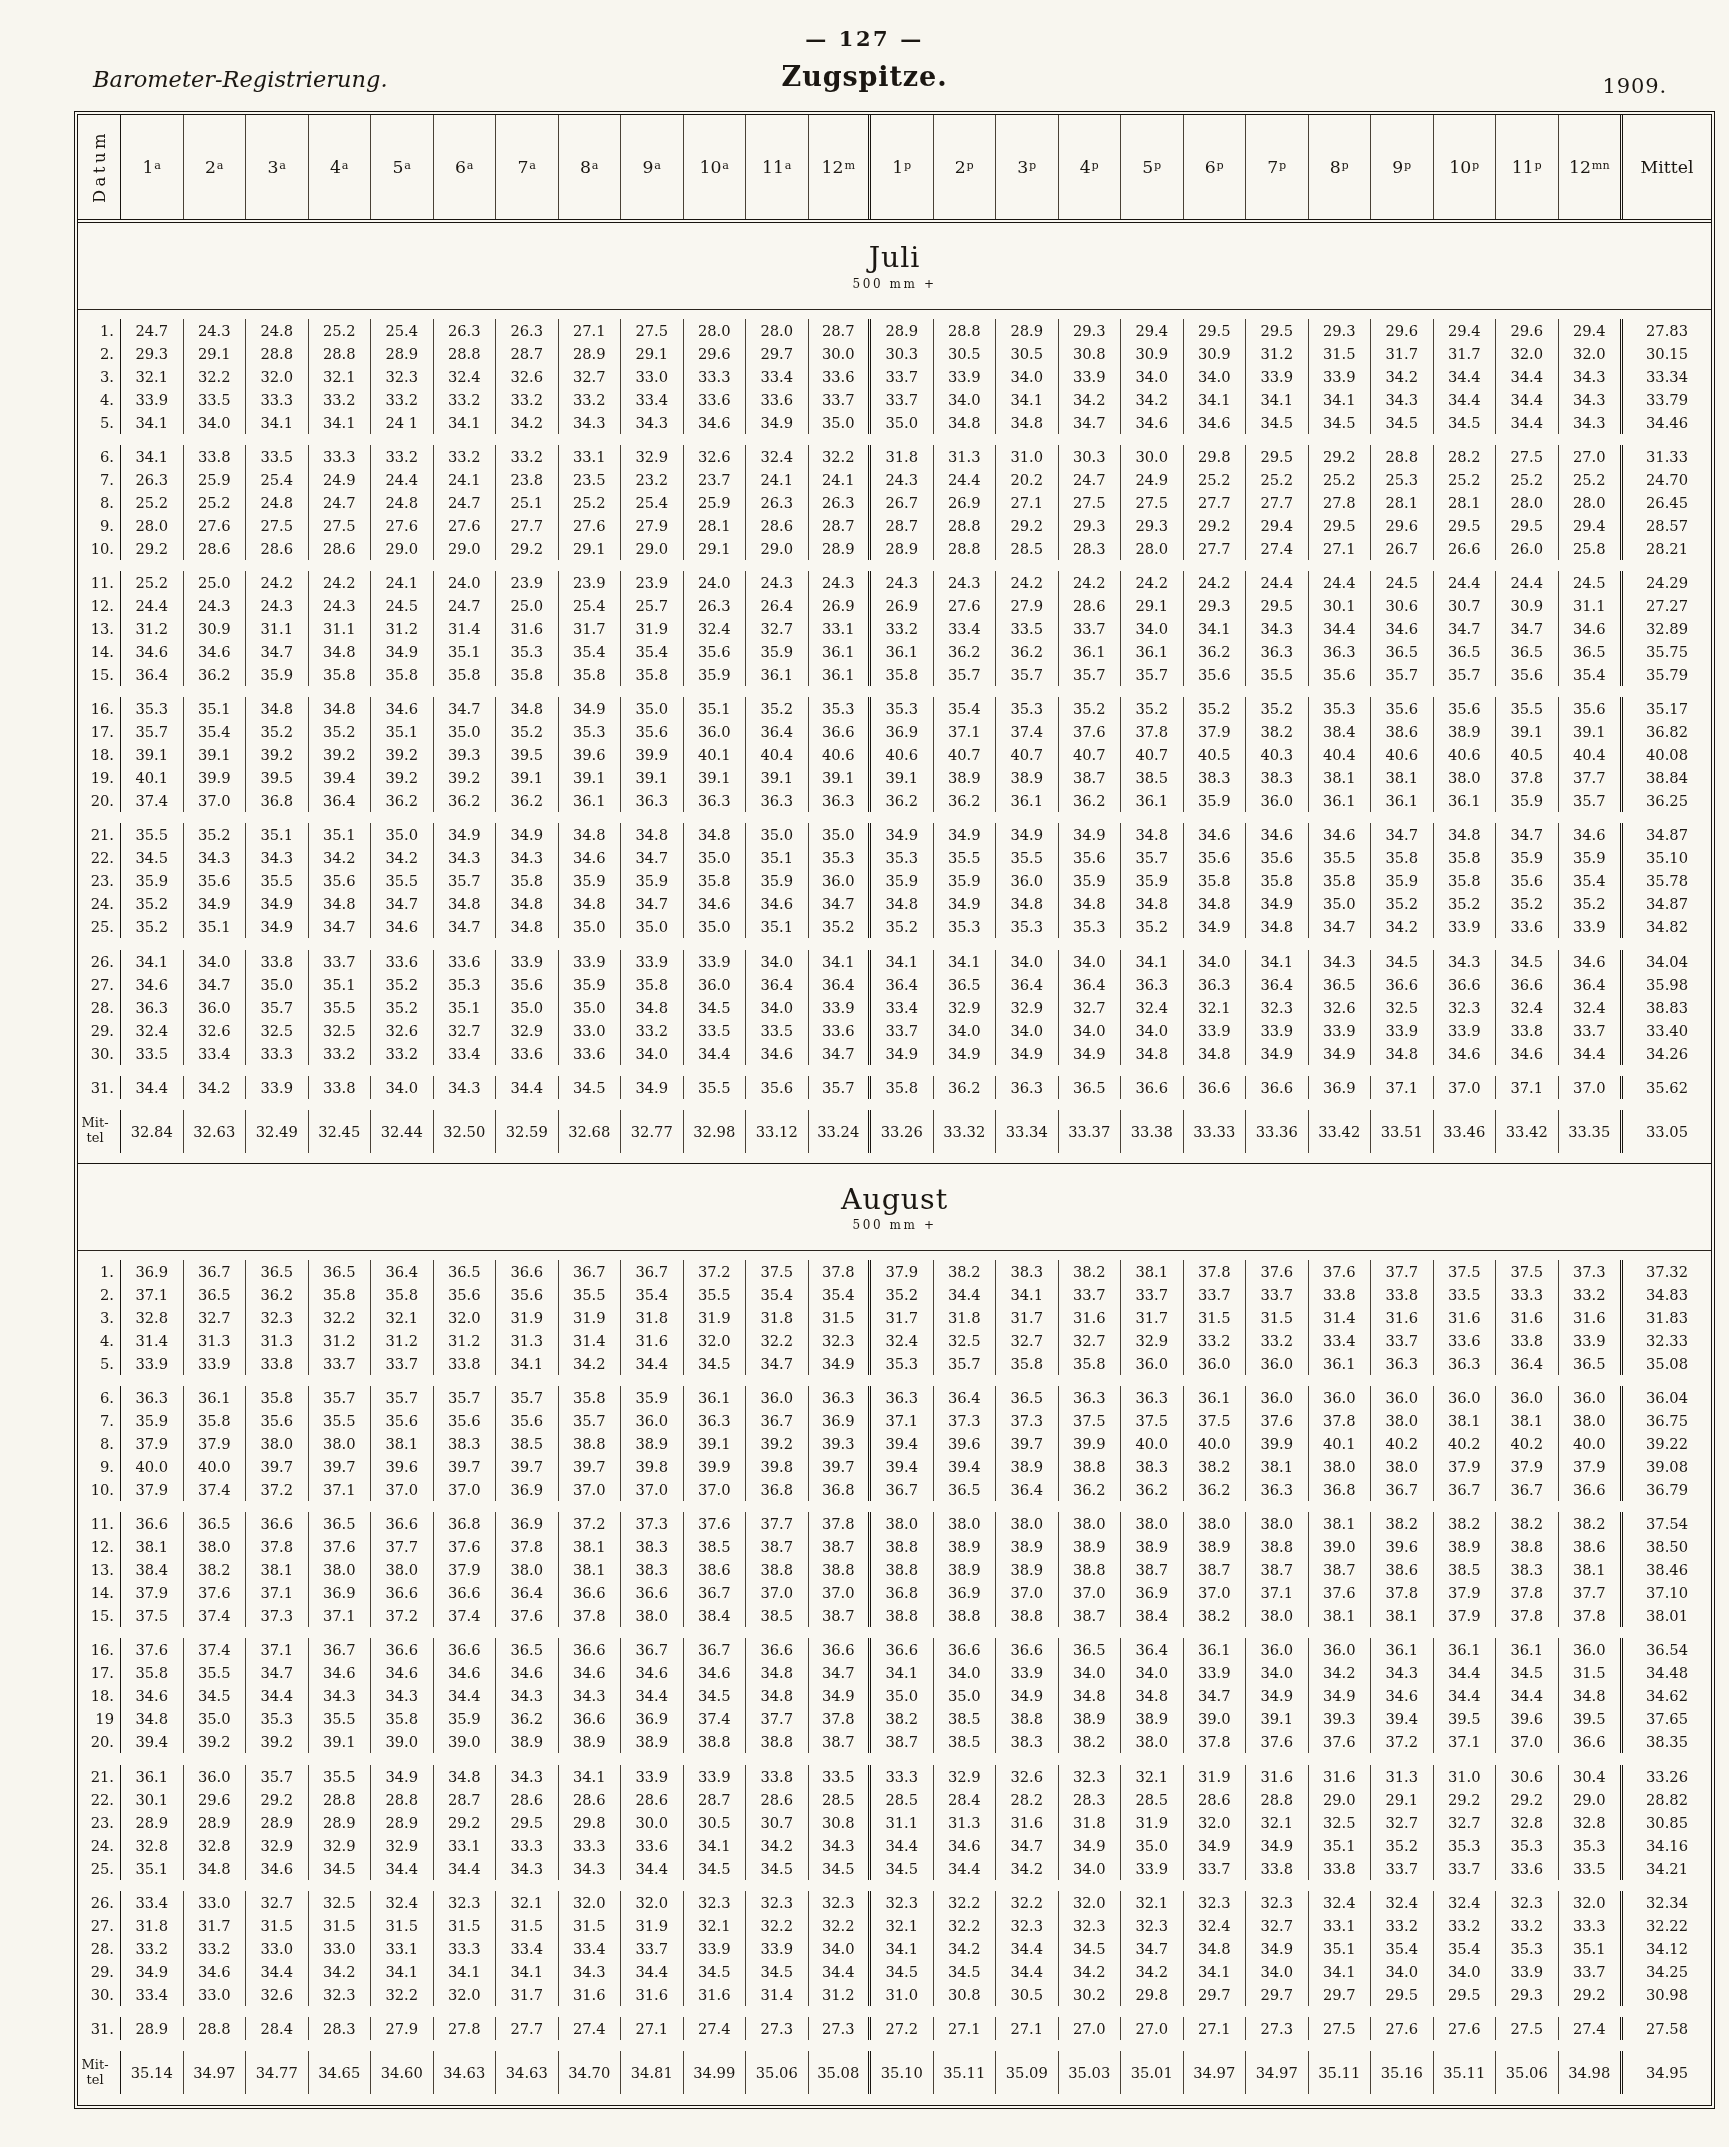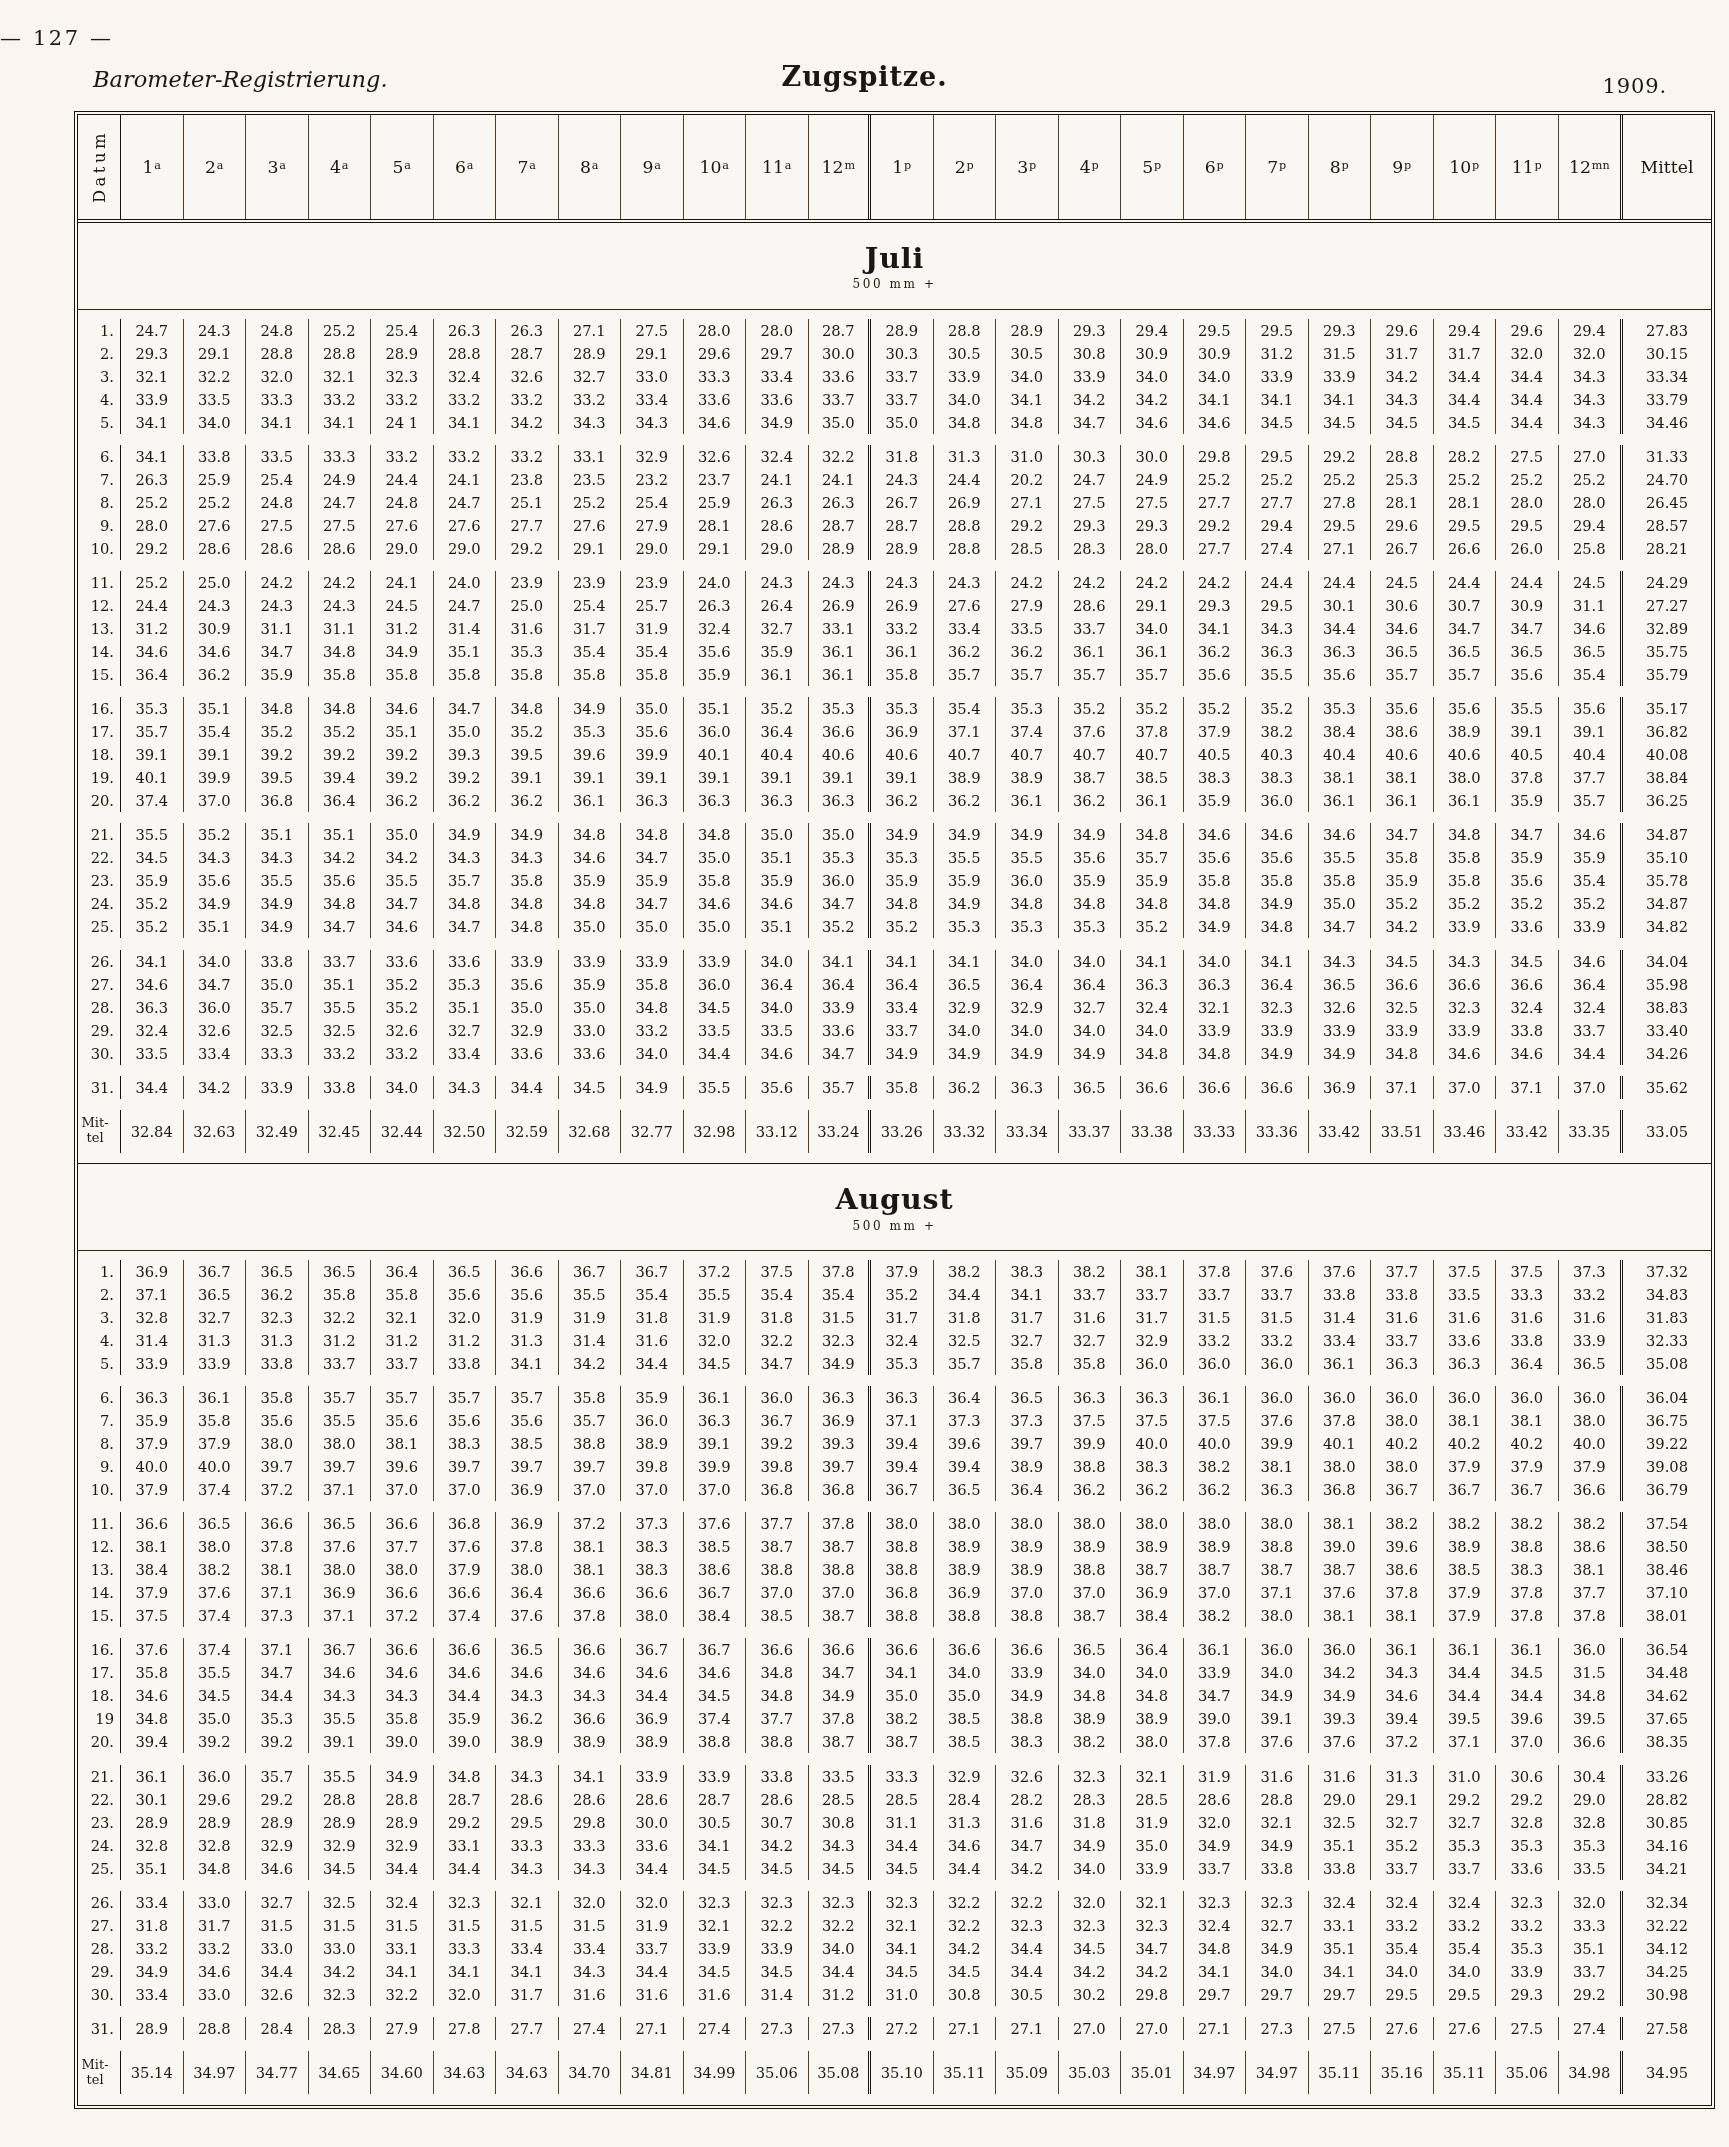--- a/index.html
+++ b/index.html
@@ -4,21 +4,21 @@
 <style>
   html,body{margin:0;padding:0;}
   body{
     width:1729px;height:2148px;
     background:#f8f6ef;
     font-family:"DejaVu Serif","Liberation Serif",serif;
     color:#1b1712;
     position:relative;
     overflow:hidden;
   }
-  .pageno{position:absolute;top:26px;left:0;right:0;font-size:21px;letter-spacing:2.6px;}
+  .pageno{position:absolute;top:26px;left:0;right:0;text-align:center;font-size:21px;letter-spacing:2.6px;font-weight:bold;}
   .mast-left{position:absolute;top:66px;left:93px;font-size:22.5px;font-style:italic;}
   .mast-center{position:absolute;top:61px;left:0;right:0;text-align:center;font-size:27px;font-weight:bold;letter-spacing:0.9px;}
   .mast-right{position:absolute;top:74px;right:62px;font-size:21px;letter-spacing:0.9px;}
 
   .table{
     position:absolute;left:74px;top:111px;width:1641px;
     border:4.3px double #181410;
     background:#f9f7f1;
     box-sizing:border-box;
   }
@@ -44,21 +44,21 @@
   .datum{writing-mode:vertical-rl;transform:rotate(180deg);font-size:16.4px;letter-spacing:3.5px;}
   .h13{border-right:3.5px double #181410;}
   .mcell{border-right:none;border-left:3.5px double #181410;margin-left:-0.9px;}
   .day{border-right:1.7px solid #181410;justify-content:flex-end;padding-right:6px;font-size:14.7px;}
 
   .band{
     height:86px;
     display:flex;flex-direction:column;align-items:center;justify-content:center;
     border-bottom:1.3px solid #2a241d;
   }
-  .mtitle{font-size:28.5px;font-weight:bold;letter-spacing:0.9px;}
+  .mtitle{font-size:28.5px;font-weight:normal;letter-spacing:0.9px;}
   .msub{font-size:12px;margin-top:2.6px;letter-spacing:2.6px;}
   .rows{padding:8.6px 0 10.4px;border-bottom:1.7px solid #181410;}
   .rows:last-child{border-bottom:none;}
   .row{height:23px;}
   .row.grp{margin-top:11.2px;}
   .row.mean{height:43px;}
   .meanlbl{
     white-space:pre-line;font-size:13px;line-height:1.15;
     justify-content:flex-start;padding-left:3.5px;text-align:center;
   }

